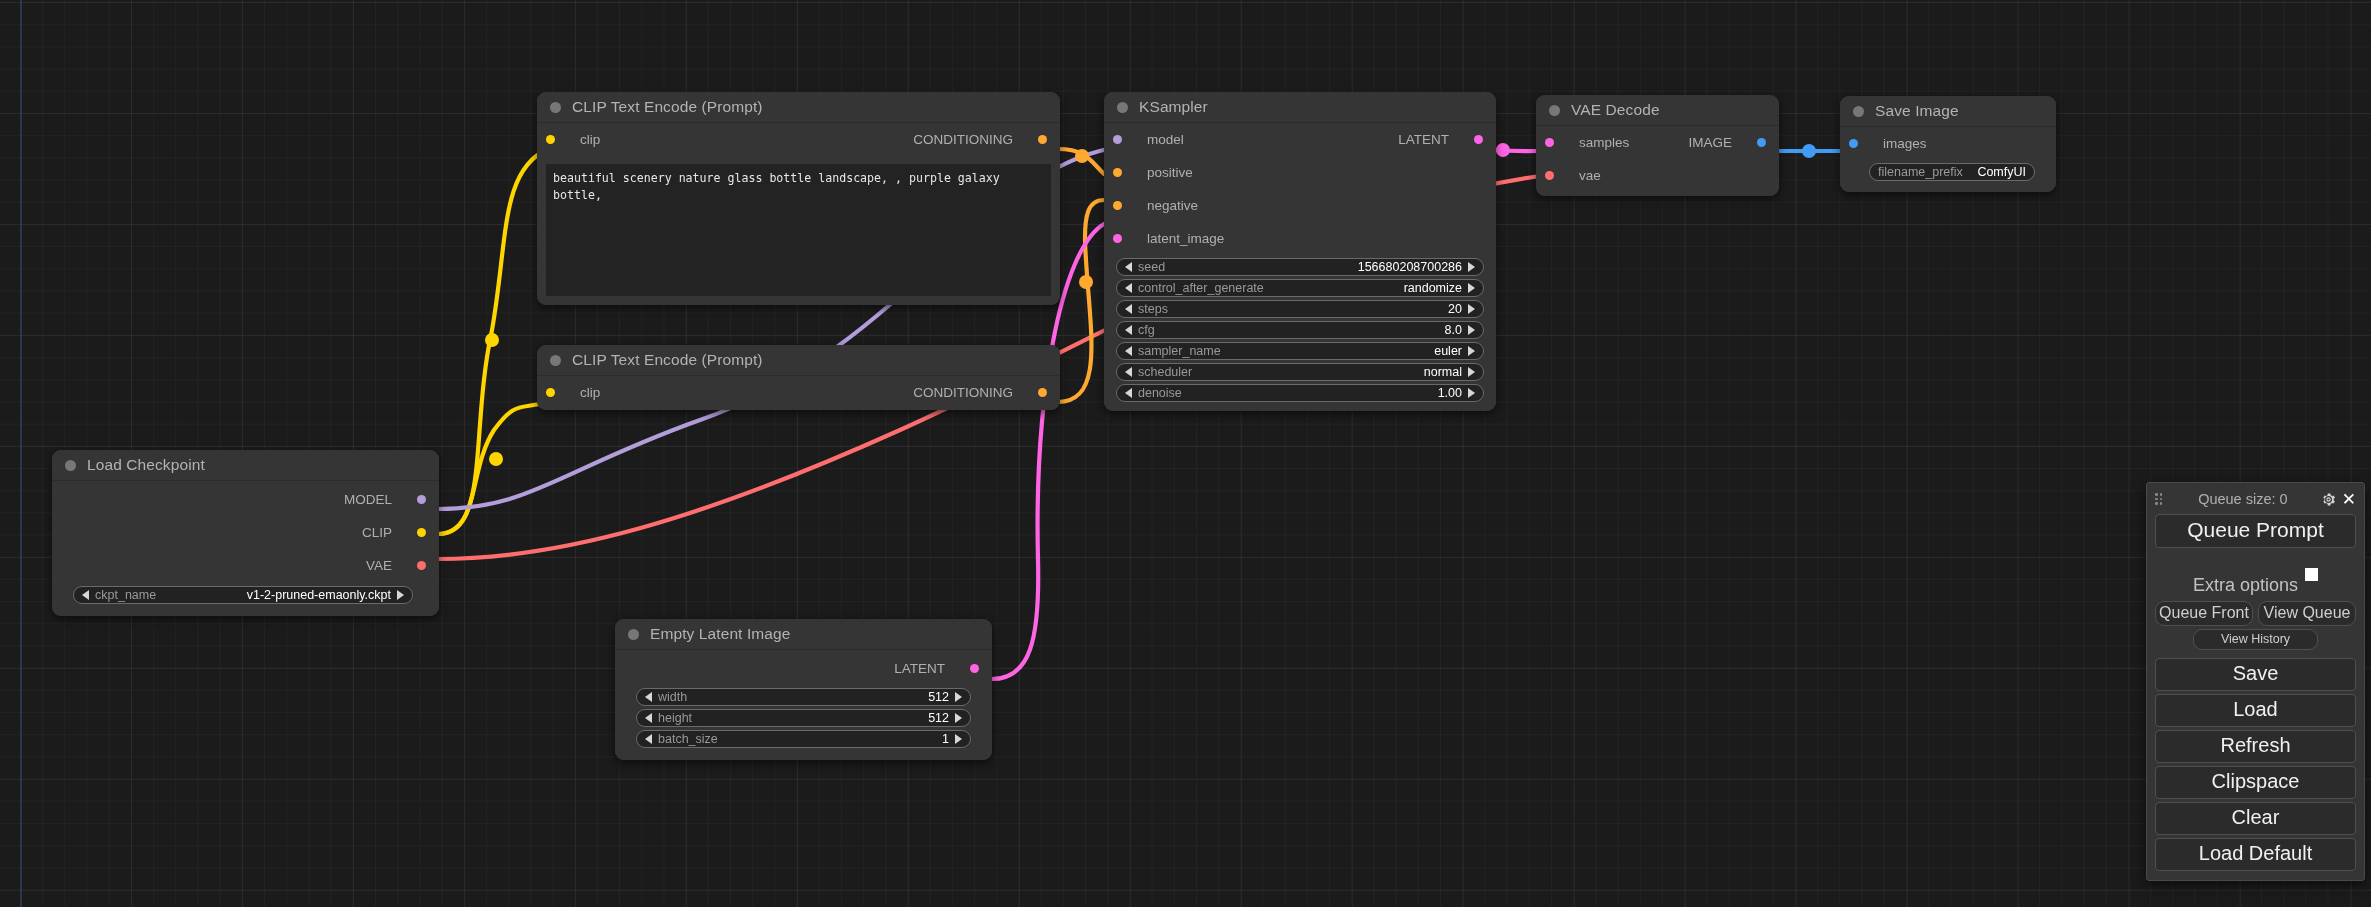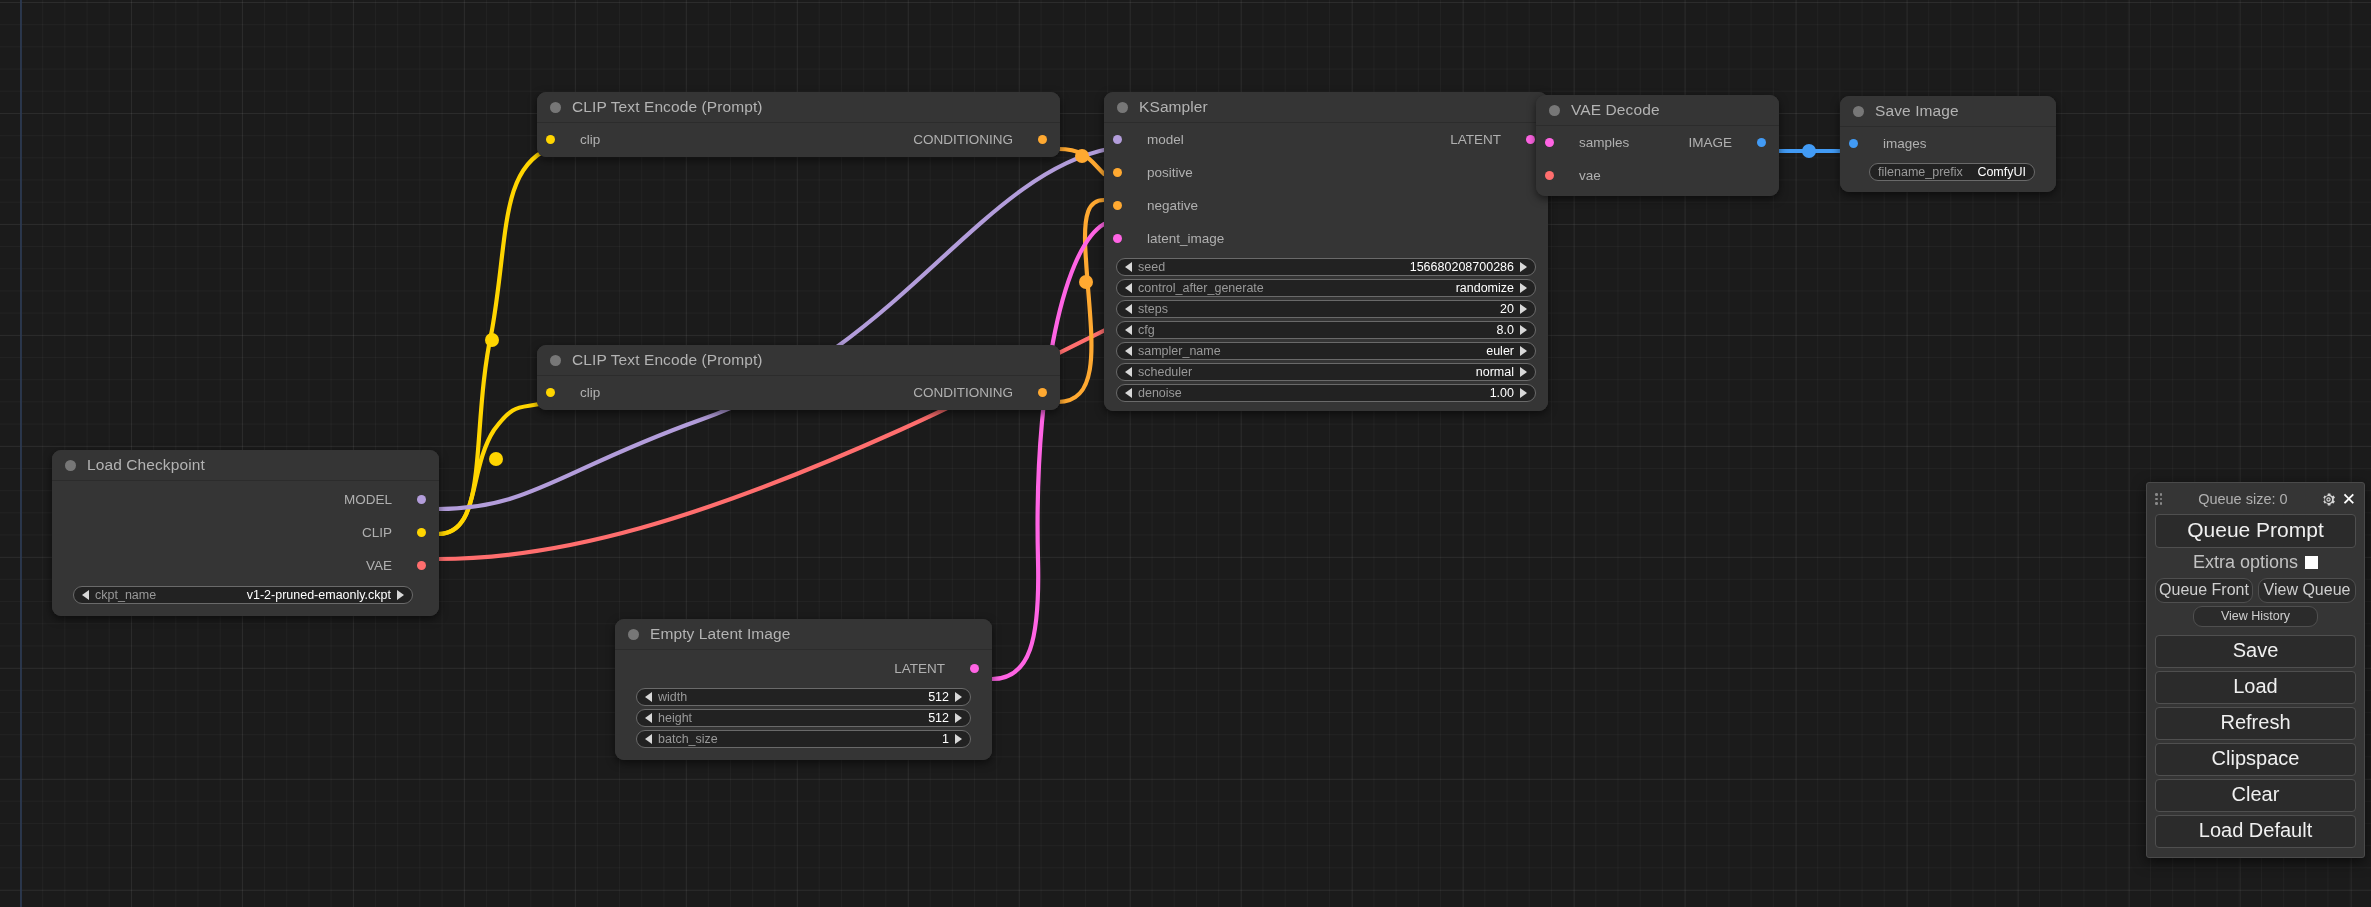--- a/index.html
+++ b/index.html
@@ -220,21 +220,21 @@
     cursor: pointer;
   }
   .btn-queue { font-size: 21px; margin-bottom: 4px; }
   .extra-row {
     display: flex;
     align-items: center;
     justify-content: center;
     gap: 7px;
     margin: 4px 0 5px 0;
   }
-  .extra-label { color: #c2c2c2; font-size: 18px; }
+  .extra-label { color: #c2c2c2; font-size: 18px; margin-top: 23px; }
   .chk {
     width: 13px; height: 13px;
     background: #ffffff;
     border: 1px solid #ffffff;
     flex: none;
     cursor: pointer;
   }
   .small-row {
     display: flex;
     gap: 5px;
@@ -310,20 +310,21 @@
       <div class="slot-row">
         <span class="slot-in">
           <span class="dot d-clip"></span>
           <span>clip</span>
         </span>
         <span class="slot-out">
           <span class="dot d-cond"></span>
           <span>CONDITIONING</span>
         </span>
       </div>
+      <div class="text-widget" style="height:132px;">beautiful scenery nature glass bottle landscape, , purple galaxy bottle,</div>
     </div>
   </div>
 
   <div class="node" style="left:537px; top:345px; width:523px;">
     <div class="node-title">
       <span class="title-dot"></span>
       <span class="title-text">CLIP Text Encode (Prompt)</span>
     </div>
     <div class="node-body">
       <div class="slot-row">
@@ -332,21 +333,21 @@
           <span>clip</span>
         </span>
         <span class="slot-out">
           <span class="dot d-cond"></span>
           <span>CONDITIONING</span>
         </span>
       </div>
     </div>
   </div>
 
-  <div class="node" style="left:1104px; top:92px; width:444px;">
+  <div class="node" style="left:1104px; top:92px; width:392px;">
     <div class="node-title">
       <span class="title-dot"></span>
       <span class="title-text">KSampler</span>
     </div>
     <div class="node-body">
       <div class="slot-row">
         <span class="slot-in">
           <span class="dot d-model"></span>
           <span>model</span>
         </span>

